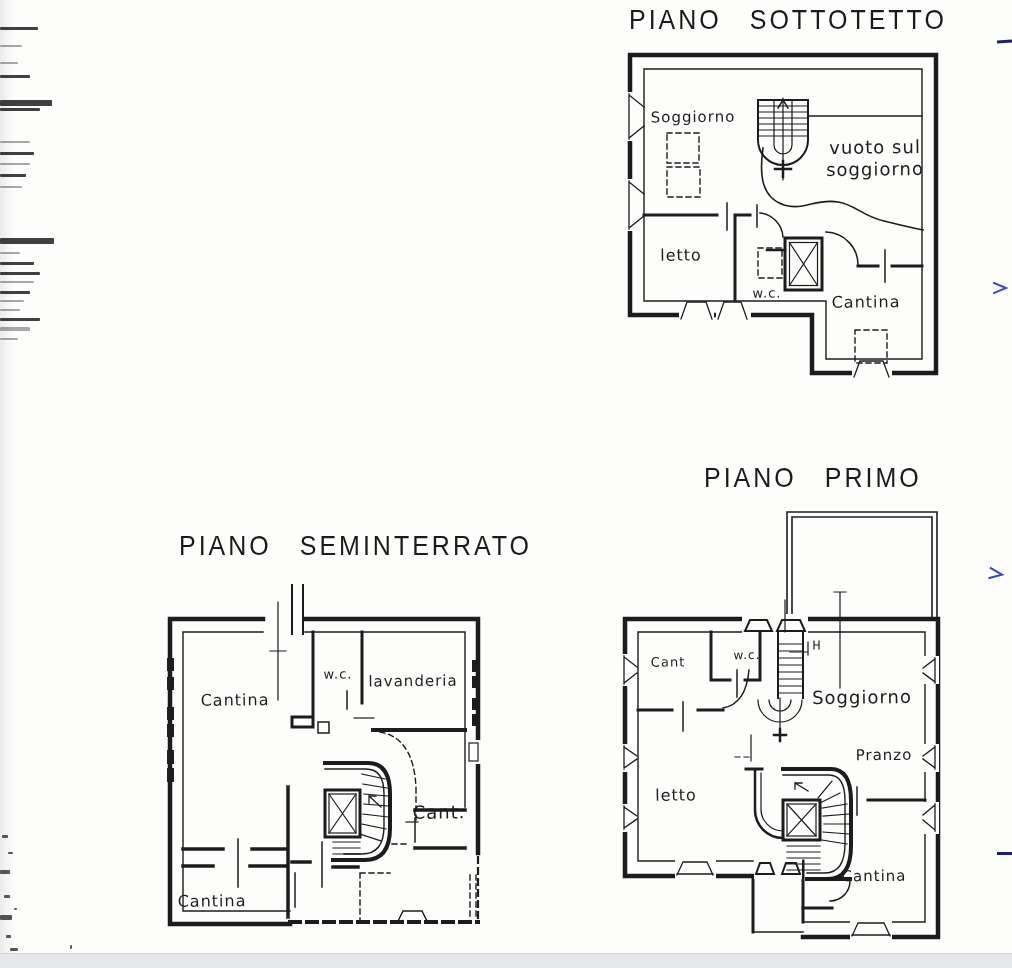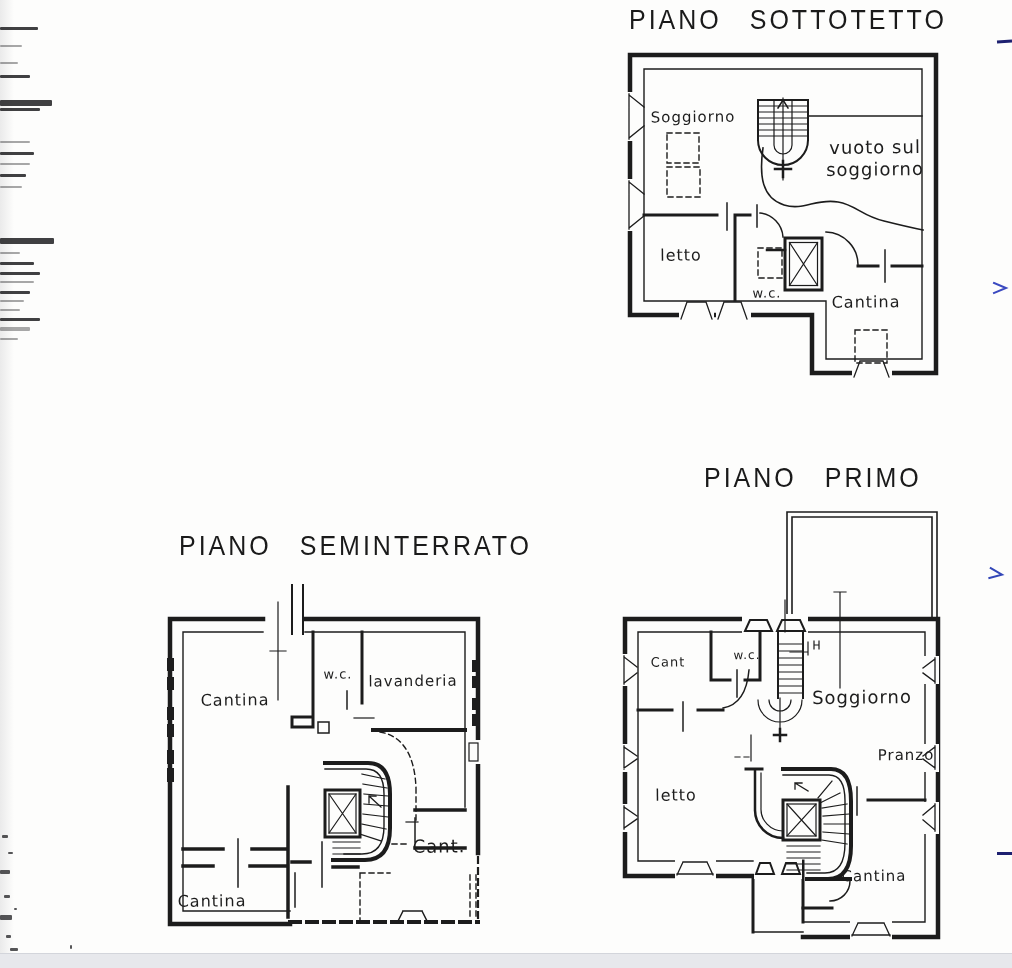--- a/index.html
+++ b/index.html
@@ -291,23 +291,23 @@
   <div class="room-label" style="left:693px;top:117px">Soggiorno</div>
   <div class="room-label fs14" style="left:875px;top:147px">vuoto sul</div>
   <div class="room-label fs14" style="left:875px;top:169px">soggiorno</div>
   <div class="room-label fs16" style="left:681px;top:255px">letto</div>
   <div class="room-label fs13" style="left:767px;top:293px">w.c.</div>
   <div class="room-label fs16" style="left:866px;top:302px">Cantina</div>
 
   <div class="room-label fs16" style="left:235px;top:700px">Cantina</div>
   <div class="room-label fs13" style="left:338px;top:674px">w.c.</div>
   <div class="room-label" style="left:413px;top:681px">lavanderia</div>
-  <div class="room-label fs14" style="left:439px;top:846px">Cant.</div>
+  <div class="room-label fs14" style="left:439px;top:812px">Cant.</div>
   <div class="room-label fs16" style="left:212px;top:901px">Cantina</div>
 
   <div class="room-label fs13" style="left:668px;top:662px">Cant</div>
   <div class="room-label fs12" style="left:747px;top:655px">w.c.</div>
   <div class="room-label fs14" style="left:862px;top:697px">Soggiorno</div>
-  <div class="room-label" style="left:906px;top:755px">Pranzo</div>
+  <div class="room-label" style="left:884px;top:755px">Pranzo</div>
   <div class="room-label fs16" style="left:676px;top:795px">letto</div>
   <div class="room-label" style="left:874px;top:876px">Cantina</div>
 
 </div>
 
 </body></html>

